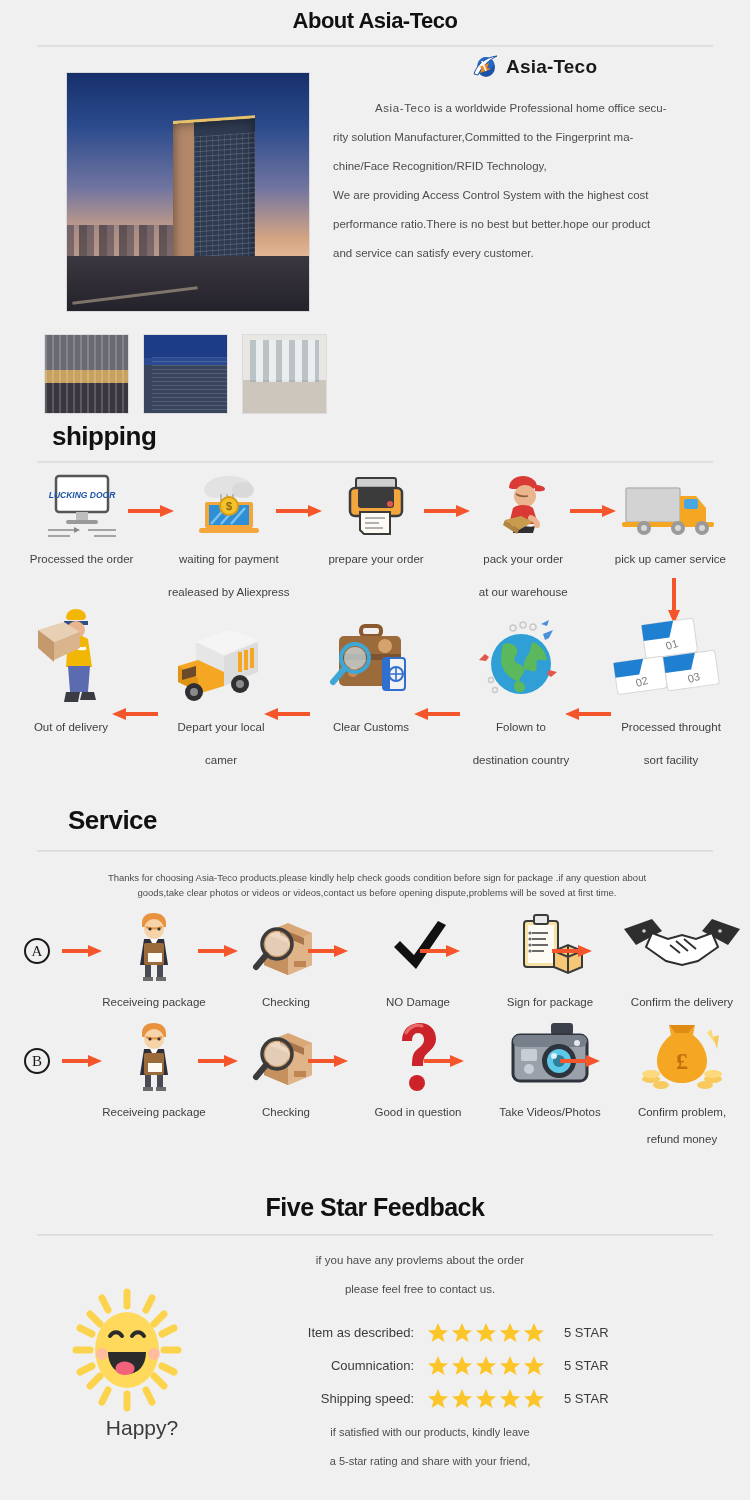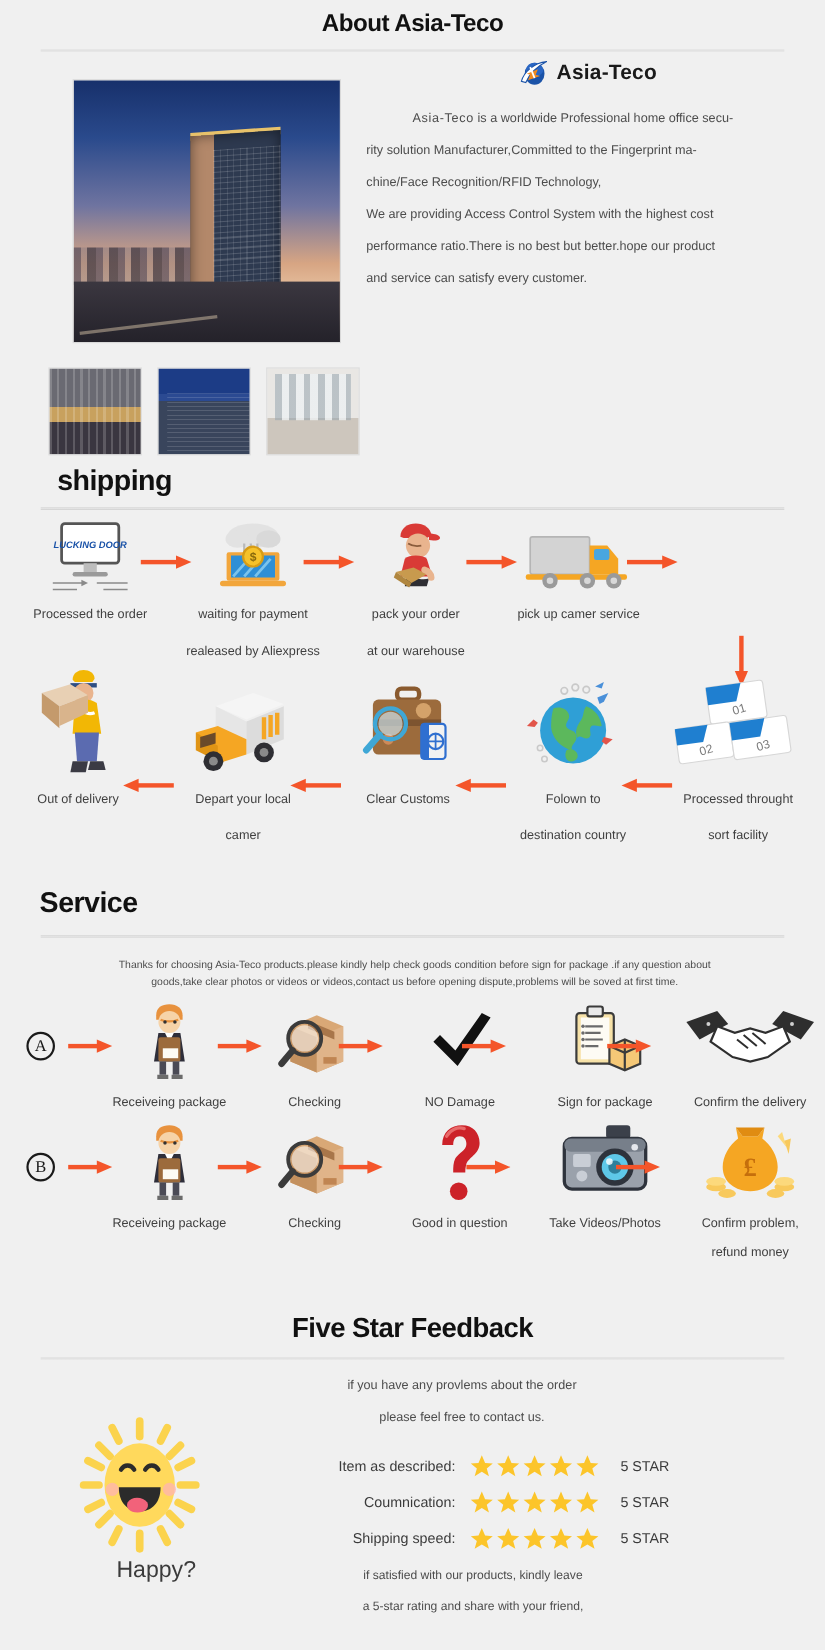--- a/index.html
+++ b/index.html
@@ -106,21 +106,21 @@
   .arrow-r .head { position: absolute; right: 0; top: 0; width: 0; height: 0;
     border-top: 6px solid transparent; border-bottom: 6px solid transparent; border-left: 14px solid #f4552a; }
   .arrow-l .head { position: absolute; left: 0; top: 0; width: 0; height: 0;
     border-top: 6px solid transparent; border-bottom: 6px solid transparent; border-right: 14px solid #f4552a; }
   .arrow-d { position: absolute; width: 12px; height: 46px; }
   .arrow-d .shaft { position: absolute; left: 4px; top: 0; width: 4px; height: 34px; background: #f4552a; }
   .arrow-d .head { position: absolute; left: 0; bottom: 0; width: 0; height: 0;
     border-left: 6px solid transparent; border-right: 6px solid transparent; border-top: 14px solid #f4552a; }
 
   
-  #service-title { position: absolute; left: 36px; top: 805px; }
+  #service-title { position: absolute; left: 68px; top: 805px; }
   #service-rule { position: absolute; left: 37px; top: 850px; width: 676px; }
   #service-intro { position: absolute; left: 22px; top: 870px; width: 710px; text-align: center; }
   #service-intro p { font-size: 9.5px; line-height: 15px; color: #4c4c4c; }
 
   .circle-badge {
     width: 26px; height: 26px; border: 2px solid #1a1a1a; border-radius: 50%;
     display: flex; align-items: center; justify-content: center;
     font-size: 15px; color: #1a1a1a; font-family: "Liberation Serif", serif;
   }
 
@@ -217,20 +217,33 @@
           <path d="M20 50l16-18M30 50l16-18M40 50l14-16" stroke="#8fd0f2" stroke-width="2.5" opacity=".8"></path>
           <rect x="8" y="54" width="60" height="5" rx="2.5" fill="#f2a63c"></rect>
           <circle cx="38" cy="32" r="9" fill="#f6c22a" stroke="#d79c15" stroke-width="2"></circle>
           <text x="38" y="36" font-family="Liberation Sans, sans-serif" font-size="11" font-weight="bold" fill="#8a6a0c" text-anchor="middle">$</text>
         </svg>
       </div>
       <div class="cap">waiting for payment</div>
       <div class="cap">realeased by Aliexpress</div>
     </div>
 
+    <div class="step" style="width:148px;">
+      <div class="art">
+        <svg width="76" height="66" viewBox="0 0 76 66">
+          <rect x="18" y="4" width="40" height="12" rx="2" fill="#cfcfcf" stroke="#3b3b3b" stroke-width="2"></rect>
+          <rect x="12" y="14" width="52" height="28" rx="5" fill="#f2a63c" stroke="#3b3b3b" stroke-width="2.5"></rect>
+          <rect x="20" y="14" width="36" height="20" rx="3" fill="#3b3b3b"></rect>
+          <circle cx="52" cy="30" r="3" fill="#e2554a"></circle>
+          <path d="M22 38h30v22H26l-4-4z" fill="#fdfbf4" stroke="#3b3b3b" stroke-width="2"></path>
+          <path d="M27 44h20M27 49h14M27 54h18" stroke="#9a9a9a" stroke-width="1.6"></path>
+        </svg>
+      </div>
+      <div class="cap">prepare your order</div>
+    </div>
 
     <div class="step" style="width:148px;">
       <div class="art">
         <svg width="76" height="66" viewBox="0 0 76 66">
           <path d="M24 14c0-8 7-12 14-12s14 4 14 11l-4 2H27z" fill="#d93a36"></path>
           <path d="M50 11c6 0 10 2 10 4s-5 3-10 2z" fill="#d93a36"></path>
           <circle cx="40" cy="22" r="11" fill="#e9b48e"></circle>
           <path d="M31 20c3 2 7 3 12 2" stroke="#8a5c3c" stroke-width="1.6" fill="none"></path>
           <path d="M28 34c4-4 16-4 20 0l5 16H24z" fill="#d93a36"></path>
           <path d="M30 46c5 5 12 8 20 6l-2 7H28z" fill="#2e2e33"></path>

